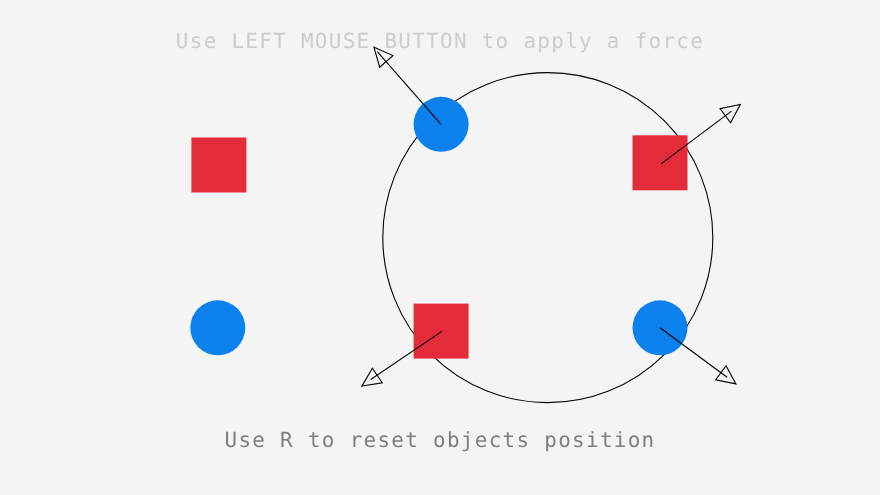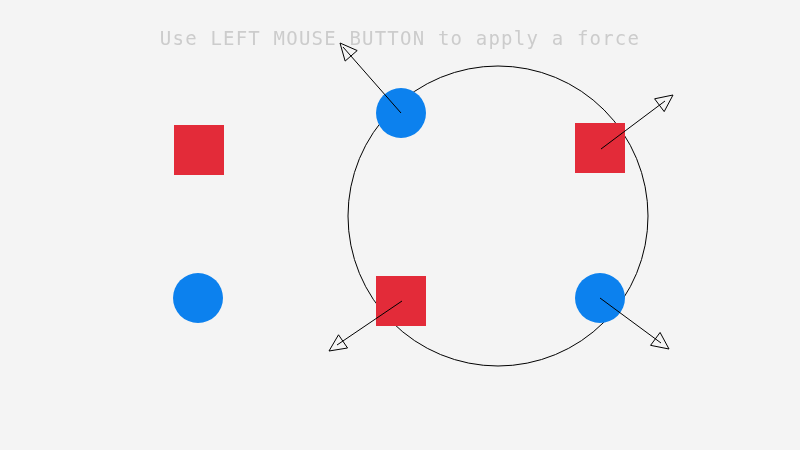--- a/index.html
+++ b/index.html
@@ -78,14 +78,15 @@
         </g>
         <g id="force-bottom-blue-circle">
           <line x1="600" y1="298" x2="661" y2="343" stroke="#000000" stroke-width="1"></line>
           <polygon points="669,349 650.5738771064019,345.32876109330596 660.0841340837429,332.4619428298447" fill="none" stroke="#000000" stroke-width="1" stroke-linejoin="miter"></polygon>
         </g>
       </g>
   </svg>
 
   <div class="hint-text" id="hint-top" style="color: rgb(204, 204, 204);">Use LEFT MOUSE BUTTON to apply a force</div>
 
+  <div class="hint-text" id="hint-bottom" style="color: rgb(127, 127, 127);">Use R to reset objects position</div>
 
 </div>
 
 </body></html>

